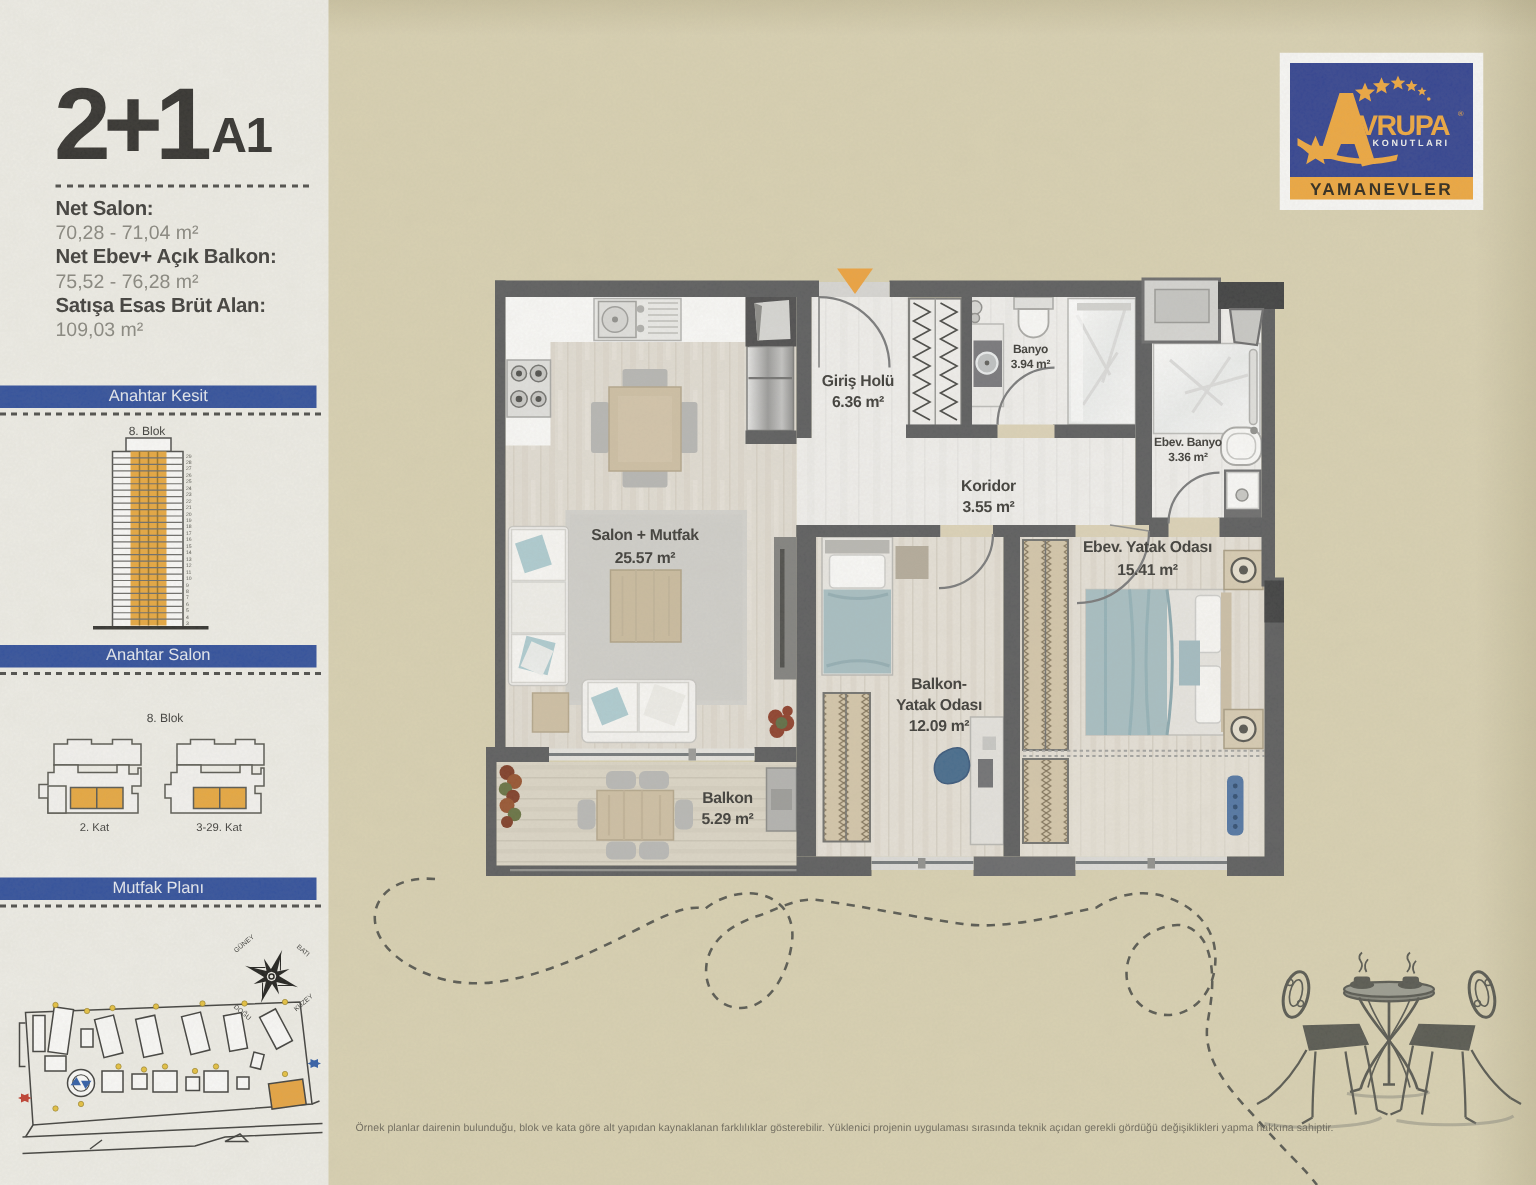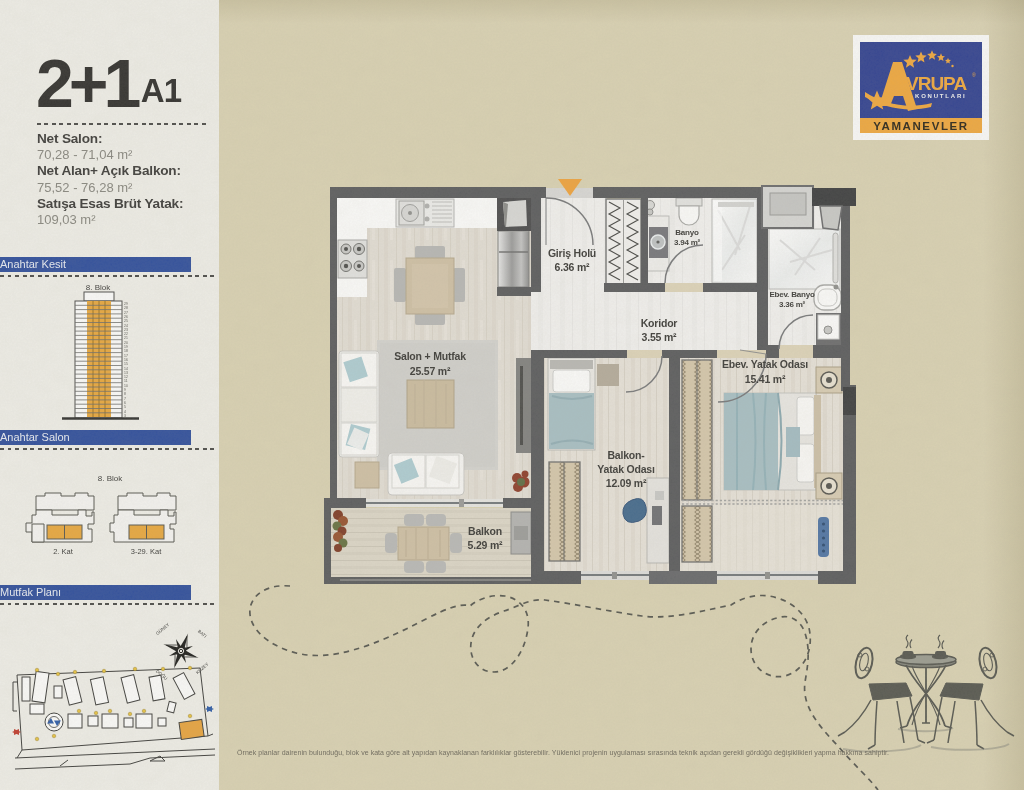--- a/index.html
+++ b/index.html
@@ -11,22 +11,22 @@
       linear-gradient(90deg, rgba(0,0,0,0) 96%, rgba(120,110,70,.18) 100%),
       linear-gradient(0deg, rgba(0,0,0,0) 97%, rgba(140,130,90,.20) 100%),
       #dad2b3;}
   #sidebar{left:0;top:0;width:219px;height:790px;background:#f0efe9;}
   #title{left:36px;top:44px;color:#2e2d2b;}
   #title .big{font-size:68px;font-weight:bold;letter-spacing:-5px;}
   #title .small{font-size:33px;font-weight:bold;letter-spacing:-1px;position:relative;top:-5px;text-align:right;}
   #dash1{left:37px;top:123px;width:172px;height:2px;background:repeating-linear-gradient(90deg,#4a4a48 0 4px,rgba(0,0,0,0) 4px 7.5px);}
   .info{left:37px;width:185px;line-height:16.2px;font-size:13px;color:#87867f;}
   .info b{color:#3b3a38;font-weight:bold;font-size:13.6px;letter-spacing:-0.2px;}
-  .bluebar{left:0;width:191px;height:15px;background:#2c4c9c;color:#e8ecf4;
-     font-size:11px;text-align:left;line-height:15px;}
+  .bluebar{left:0;width:211px;height:15px;background:#2c4c9c;color:#e8ecf4;
+     font-size:11px;text-align:center;line-height:15px;}
   .bardash{left:0;width:214px;height:2px;background:repeating-linear-gradient(90deg,#4a4a48 0 4px,rgba(0,0,0,0) 4px 7.5px);}
   #footnote{left:237px;top:749px;width:720px;font-size:7px;color:#6b675a;letter-spacing:0.05px;}
 </style>
 </head>
 <body>
 
 <div class="abs" id="main-bg"></div>
 
 <svg class="abs" style="left:0;top:0" width="1024" height="790" viewBox="0 0 1024 790">
 <defs>
@@ -481,22 +481,22 @@
 </svg>
 
 <div class="abs" id="sidebar"></div>
 
 <div class="abs" id="title"><span class="big">2+1</span> <span class="small">A1</span></div>
 
 <div class="abs" id="dash1"></div>
 
 <div class="abs info" style="top:131px">
 <b>Net Salon:</b><br>70,28 - 71,04 m²<br>
-<b>Net Alan+ Açık Balkon:</b><br>75,52 - 76,28 m²<br>
-<b>Satışa Esas Brüt Yatak:</b><br>109,03 m²
+<b>Net Ebev+ Açık Balkon:</b><br>75,52 - 76,28 m²<br>
+<b>Satışa Esas Brüt Alan:</b><br>109,03 m²
 </div>
 
 <div class="abs bluebar" style="top:257px">Anahtar Kesit</div>
 <div class="abs bardash" style="top:275px"></div>
 
 <svg class="abs" style="left:0;top:278px" width="219" height="150" viewBox="0 0 219 150">
 
 <text x="98" y="12" font-size="8" fill="#3a3a38" text-anchor="middle" font-family="Liberation Sans, sans-serif">8. Blok</text>
 
 <g>

